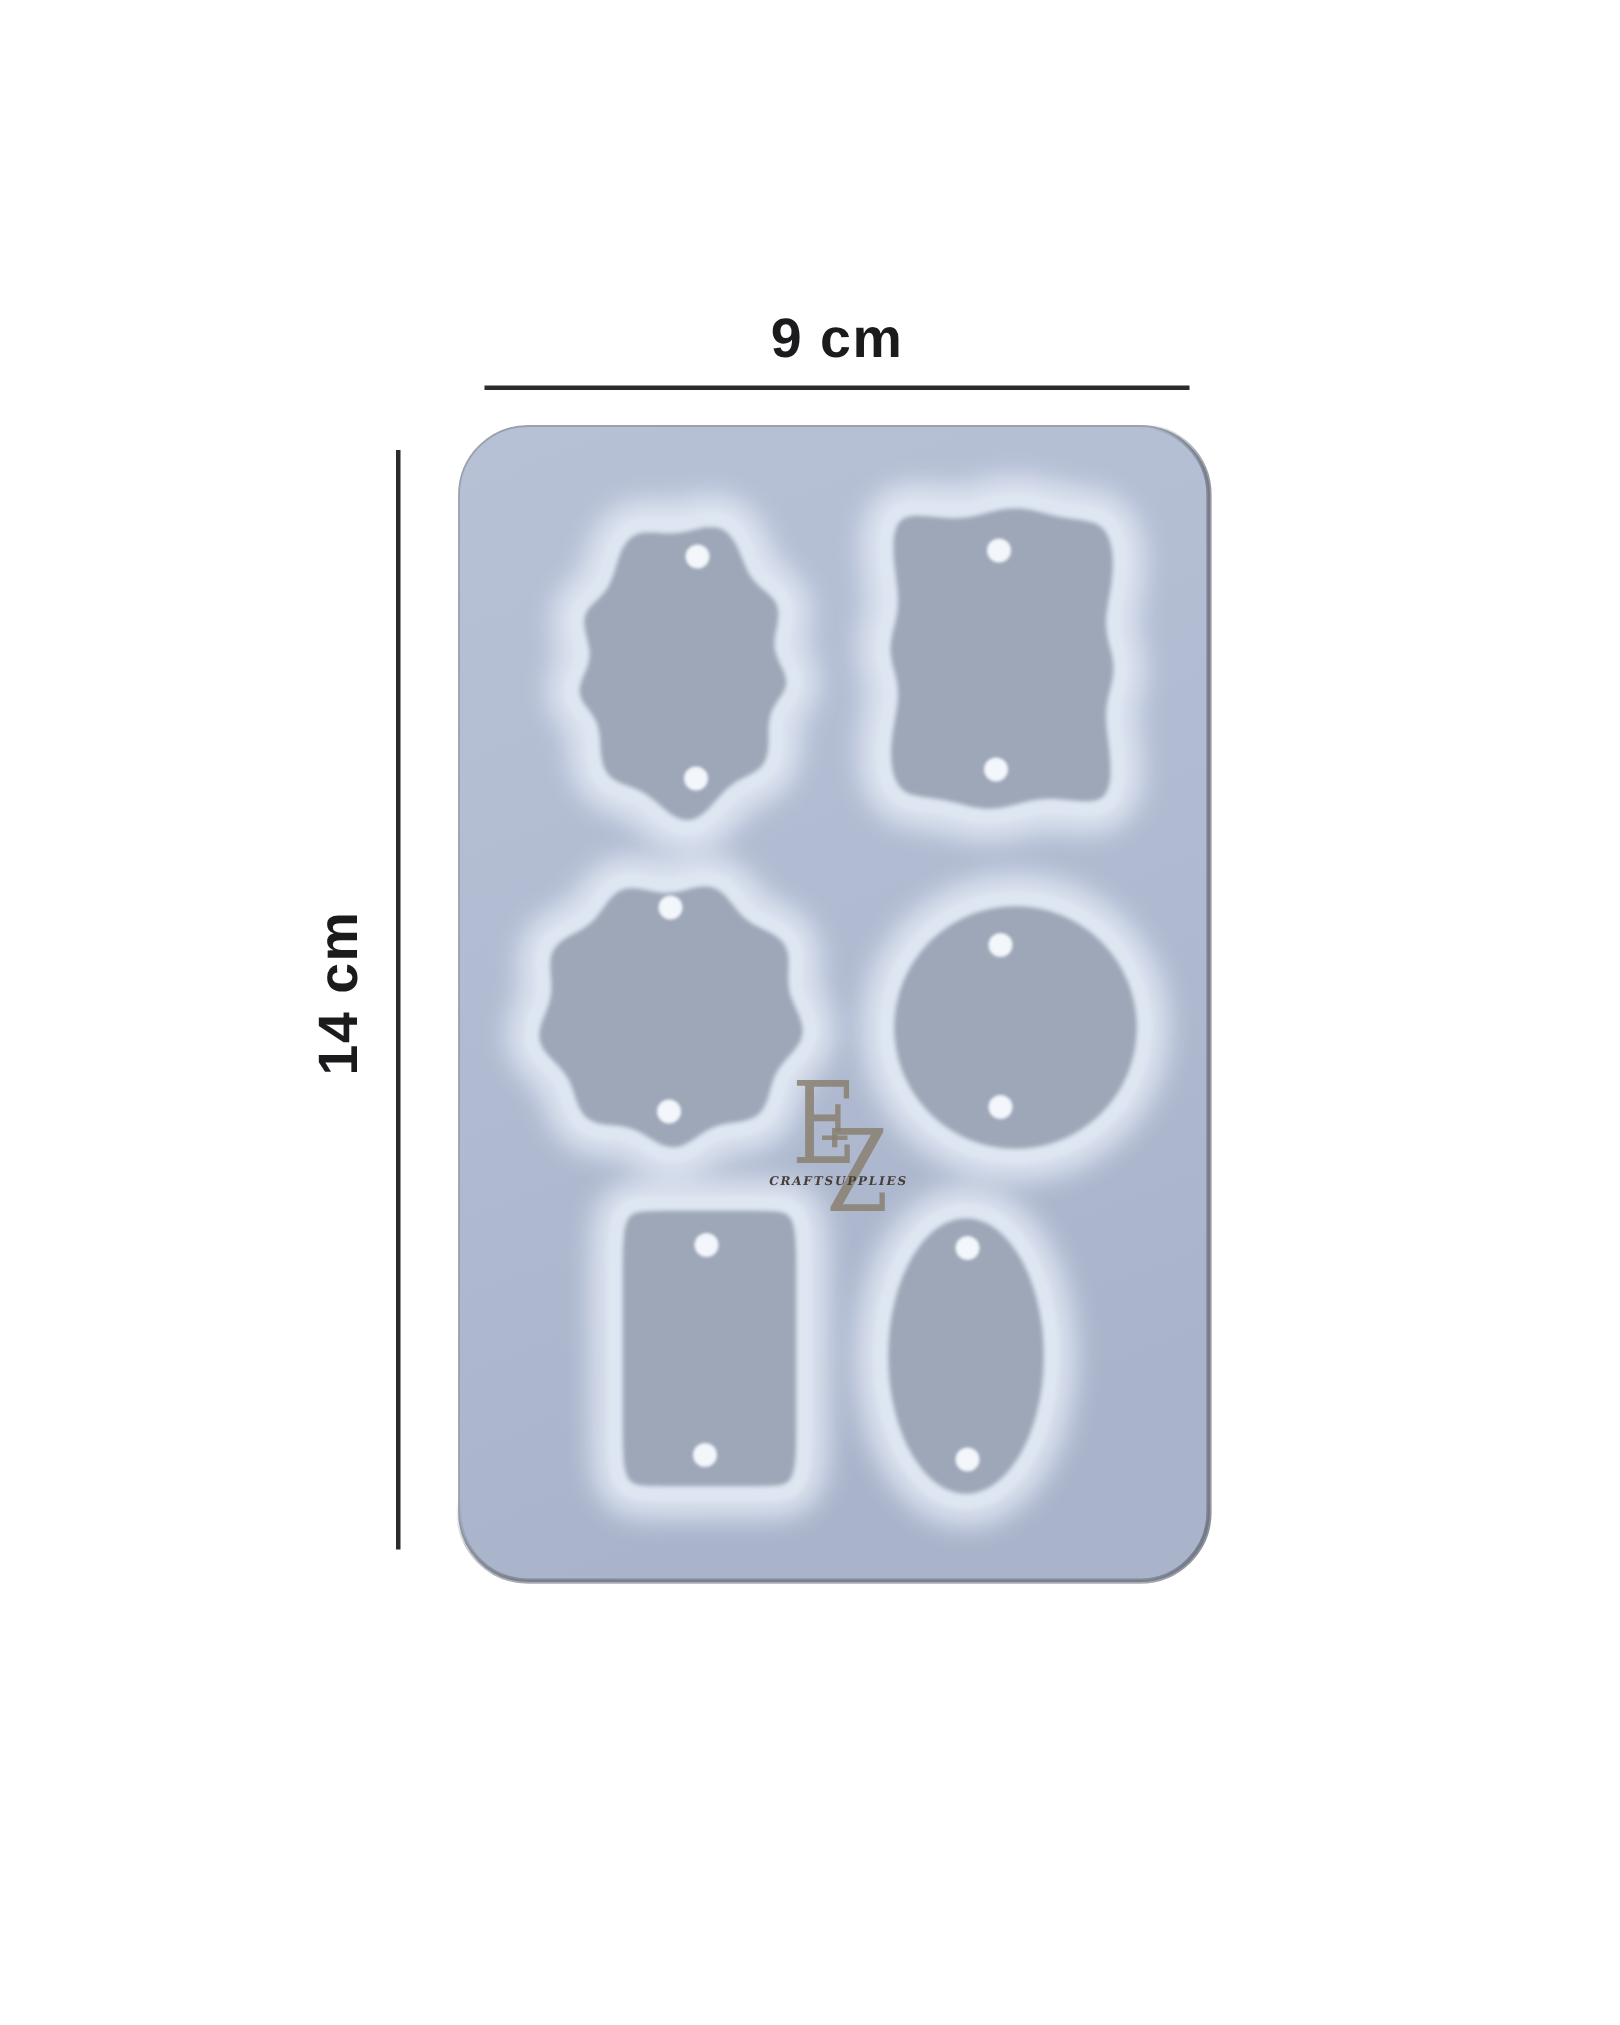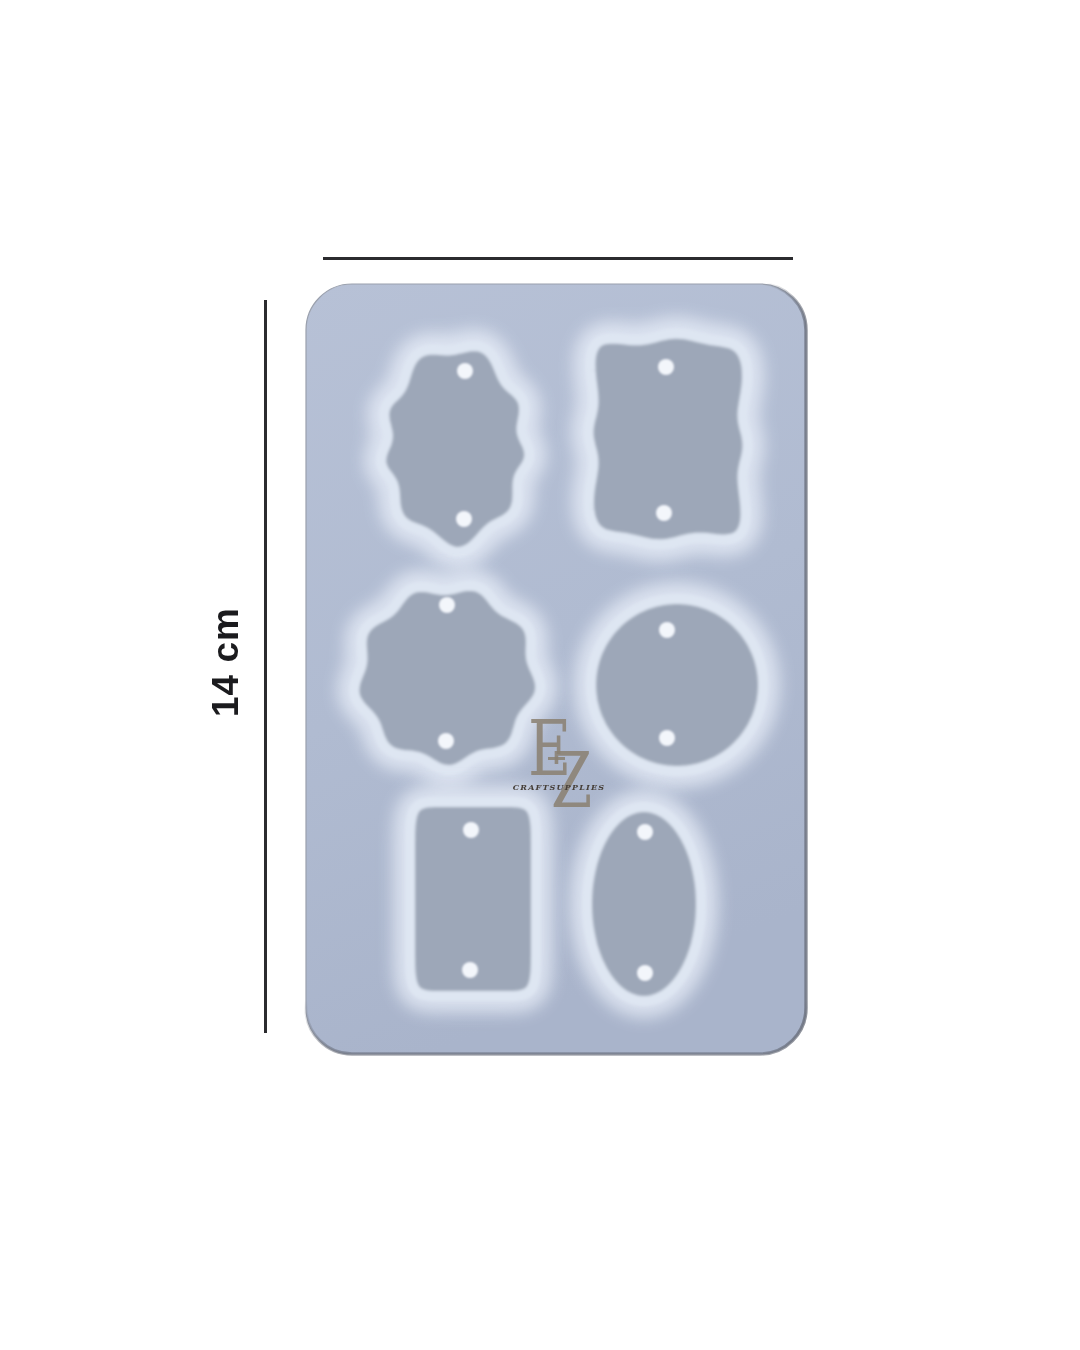--- a/index.html
+++ b/index.html
@@ -63,20 +63,21 @@
     white-space:nowrap;
     font-weight:bold;
     font-style:italic;
   }
 </style>
 </head>
 <body>
 
 <div id="canvas">
 
+  <div id="width-label" class="dim-label">9 cm</div>
   <div id="width-line" class="dim-line"></div>
 
   <div id="height-label" class="dim-label">14 cm</div>
   <div id="height-line" class="dim-line"></div>
 
   <svg id="mold-svg" width="1080" height="1350" viewBox="0 0 1080 1350">
       <defs>
         <linearGradient id="bodyGrad" x1="0" y1="0" x2="0.25" y2="1">
           <stop offset="0" stop-color="#b7c1d6"></stop>
           <stop offset="0.55" stop-color="#b0bbd1"></stop>

